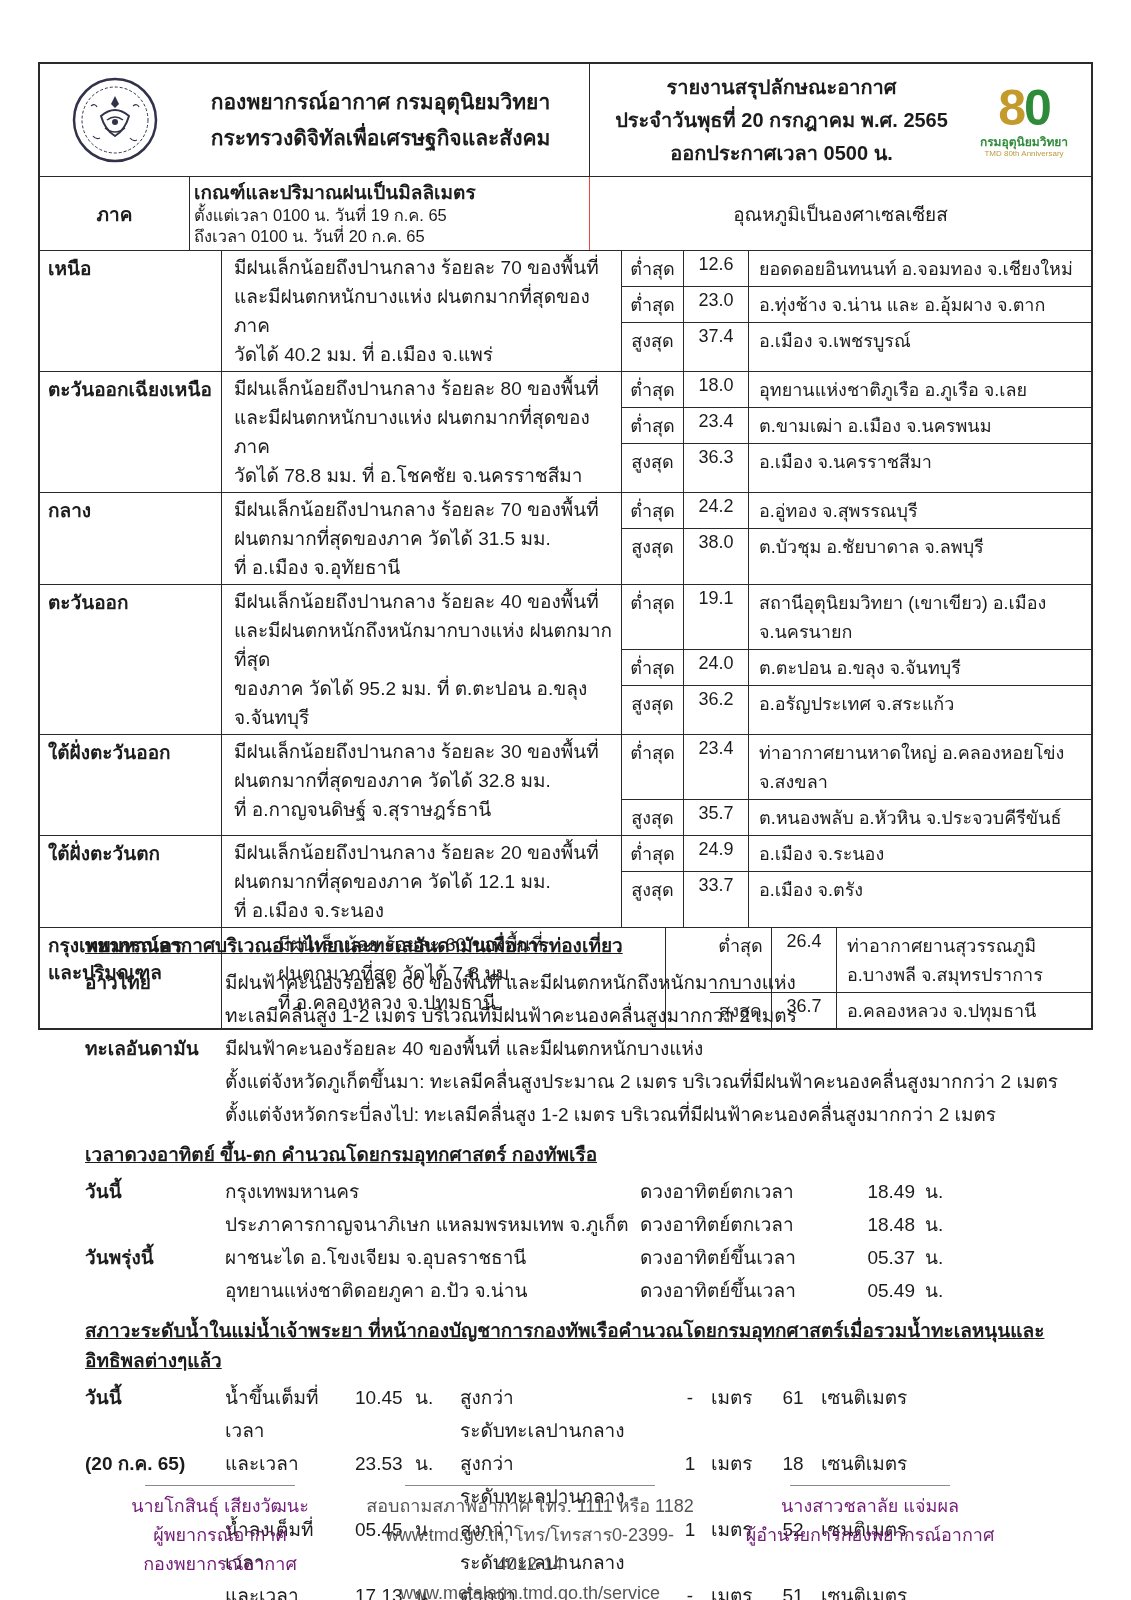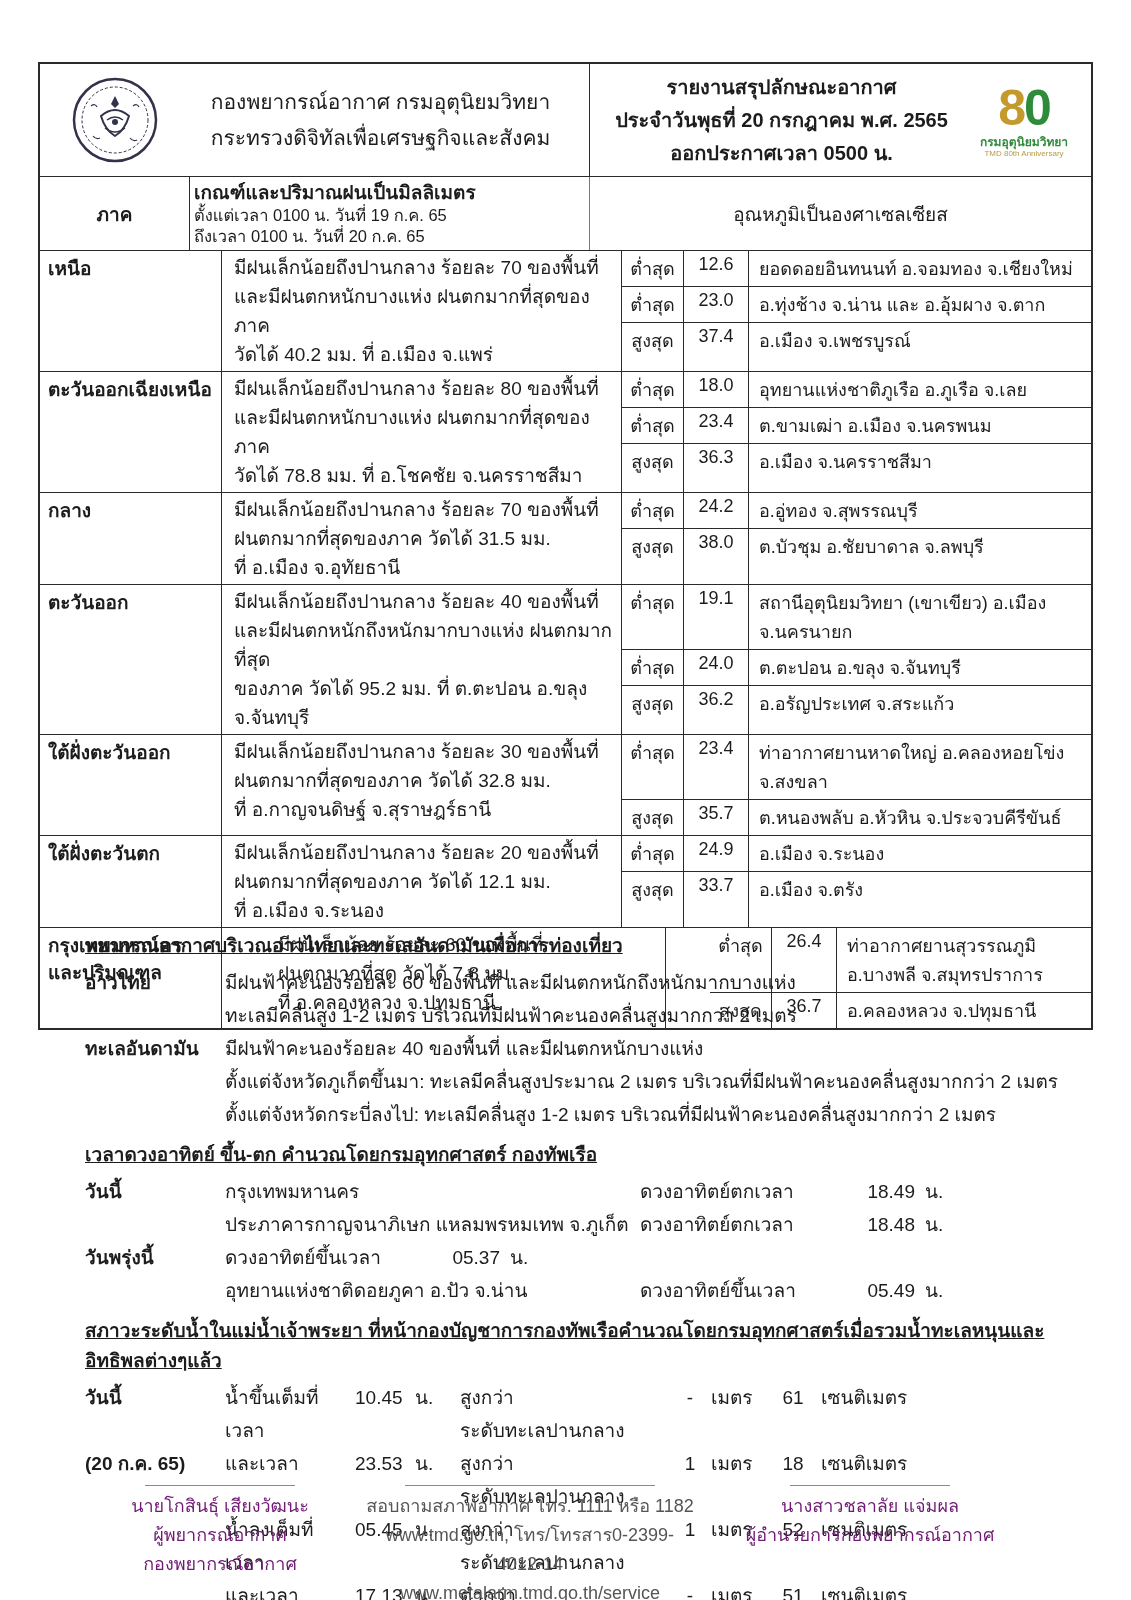--- a/index.html
+++ b/index.html
@@ -5,21 +5,21 @@
   html,body{margin:0;padding:0;background:#e8e8e8;}
   .page{position:relative;width:1131px;height:1600px;background:#ffffff;margin:0 auto;
         font-family:"Liberation Sans",sans-serif;color:#1c1c1c;overflow:hidden;}
   
   .doc-table{position:absolute;left:38px;top:62px;width:1055px;box-sizing:border-box;
              border:2px solid #2a2a2a;background:#fff;}
   .t-header{display:flex;border-bottom:1px solid #2a2a2a;min-height:112px;}
   .t-header-left{width:550px;box-sizing:border-box;border-right:1px solid #2a2a2a;
                  display:flex;align-items:center;padding:6px 0;}
   .seal-wrap{width:150px;display:flex;justify-content:center;}
-  .agency{flex:1;text-align:center;font-weight:normal;font-size:21px;line-height:36px;padding-right:18px;}
+  .agency{flex:1;text-align:center;font-weight:bold;font-size:21px;line-height:36px;padding-right:18px;}
   .t-header-right{flex:1;display:flex;align-items:center;box-sizing:border-box;padding:4px 8px;}
   .report-title{flex:1;text-align:center;font-weight:bold;font-size:20px;line-height:33px;}
   .anniv{width:118px;text-align:center;line-height:1;}
   .anniv-digits{font-weight:bold;font-size:50px;letter-spacing:-2px;}
   .anniv-d8{color:#c49a2c;}
   .anniv-d0{color:#2e8b3a;}
   .anniv-name{color:#2e8b3a;font-size:12px;font-weight:bold;margin-top:3px;}
   .anniv-sub{color:#b89b3e;font-size:8px;margin-top:2px;}
   .t-subheader{display:flex;border-bottom:1px solid #2a2a2a;min-height:70px;}
   .sh-region{width:150px;box-sizing:border-box;border-right:1px solid #2a2a2a;
@@ -319,20 +319,21 @@
     </div>
     <div class="sun-row">
       <div class="sun-day"></div>
       <div class="sun-place">ประภาคารกาญจนาภิเษก แหลมพรหมเทพ จ.ภูเก็ต</div>
       <div class="sun-event">ดวงอาทิตย์ตกเวลา</div>
       <div class="sun-time">18.48</div>
       <div class="sun-unit">น.</div>
     </div>
     <div class="sun-row">
       <div class="sun-day">วันพรุ่งนี้</div>
+      <div class="sun-place">ผาชนะได อ.โขงเจียม จ.อุบลราชธานี</div>
       <div class="sun-event">ดวงอาทิตย์ขึ้นเวลา</div>
       <div class="sun-time">05.37</div>
       <div class="sun-unit">น.</div>
     </div>
     <div class="sun-row">
       <div class="sun-day"></div>
       <div class="sun-place">อุทยานแห่งชาติดอยภูคา อ.ปัว จ.น่าน</div>
       <div class="sun-event">ดวงอาทิตย์ขึ้นเวลา</div>
       <div class="sun-time">05.49</div>
       <div class="sun-unit">น.</div>

